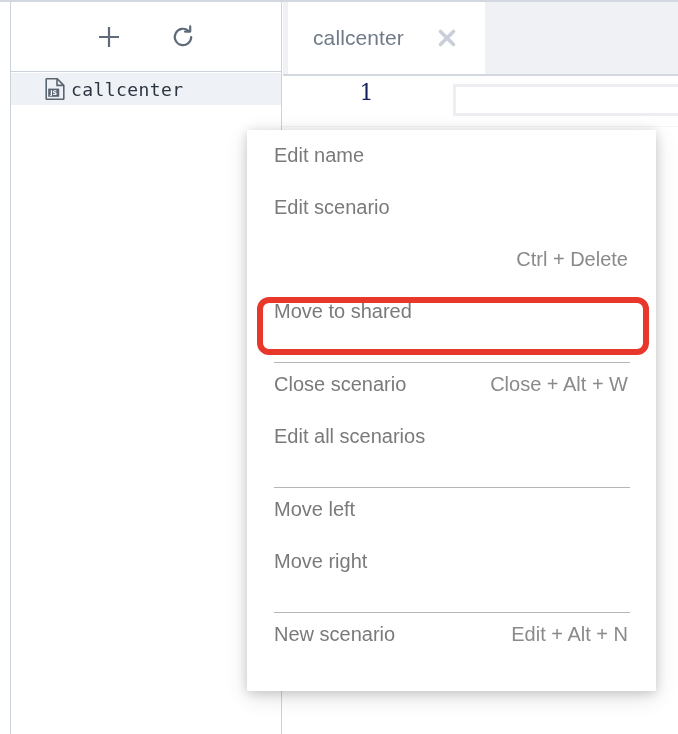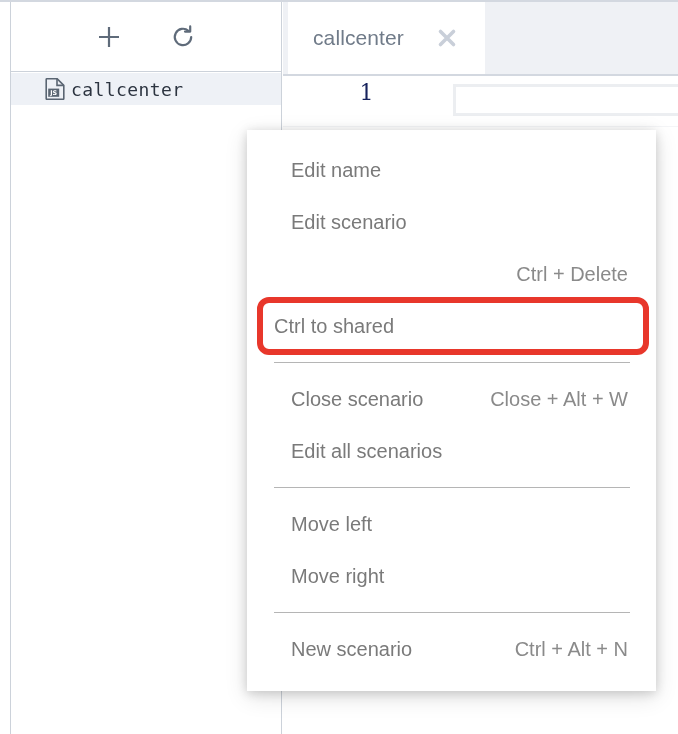--- a/index.html
+++ b/index.html
@@ -158,22 +158,21 @@
     left: 247px; top: 130px;
     width: 409px;
     background: #ffffff;
     box-shadow: 0 2px 10px rgba(0,0,0,0.16), 0 6px 22px rgba(0,0,0,0.12);
     padding: 14px 0 16px 0;
   }
   .ctx-item {
     position: relative;
     height: 52px;
     display: flex;
-    align-items: center;
-    padding: 0 28px 0 44px;
+    padding: 0 28px 0 27px;
     font-size: 20px;
     color: #7a7a7a;
     white-space: nowrap;
   }
   .ctx-label { flex: 0 0 auto; }
   .ctx-shortcut {
     margin-left: auto;
     color: #8a8a8a;
     font-size: 20px;
   }
@@ -265,21 +264,21 @@
     <div class="ctx-item">
       <span class="ctx-label">Edit scenario</span>
       <span class="ctx-shortcut"></span>
     </div>
 
     <div class="ctx-item">
       <span class="ctx-shortcut">Ctrl + Delete</span>
     </div>
 
     <div class="ctx-item highlighted">
-      <span class="ctx-label">Ctrl to shared</span>
+      <span class="ctx-label">Move to shared</span>
       <span class="ctx-shortcut"></span>
     </div>
 
     <div class="ctx-sep"></div>
 
     <div class="ctx-item">
       <span class="ctx-label">Close scenario</span>
       <span class="ctx-shortcut">Close + Alt + W</span>
     </div>
 
@@ -297,18 +296,18 @@
 
     <div class="ctx-item">
       <span class="ctx-label">Move right</span>
       <span class="ctx-shortcut"></span>
     </div>
 
     <div class="ctx-sep"></div>
 
     <div class="ctx-item">
       <span class="ctx-label">New scenario</span>
-      <span class="ctx-shortcut">Ctrl + Alt + N</span>
+      <span class="ctx-shortcut">Edit + Alt + N</span>
     </div>
 
   </div>
 
 </div>
 
 </body></html>

